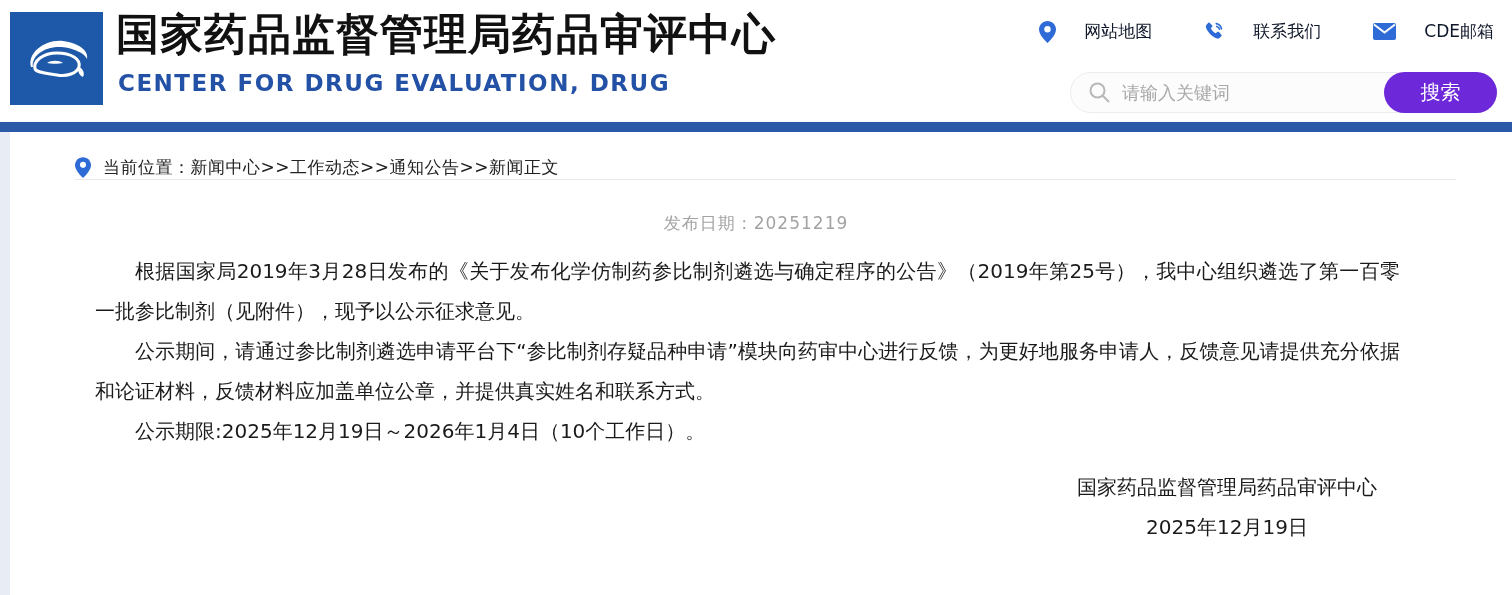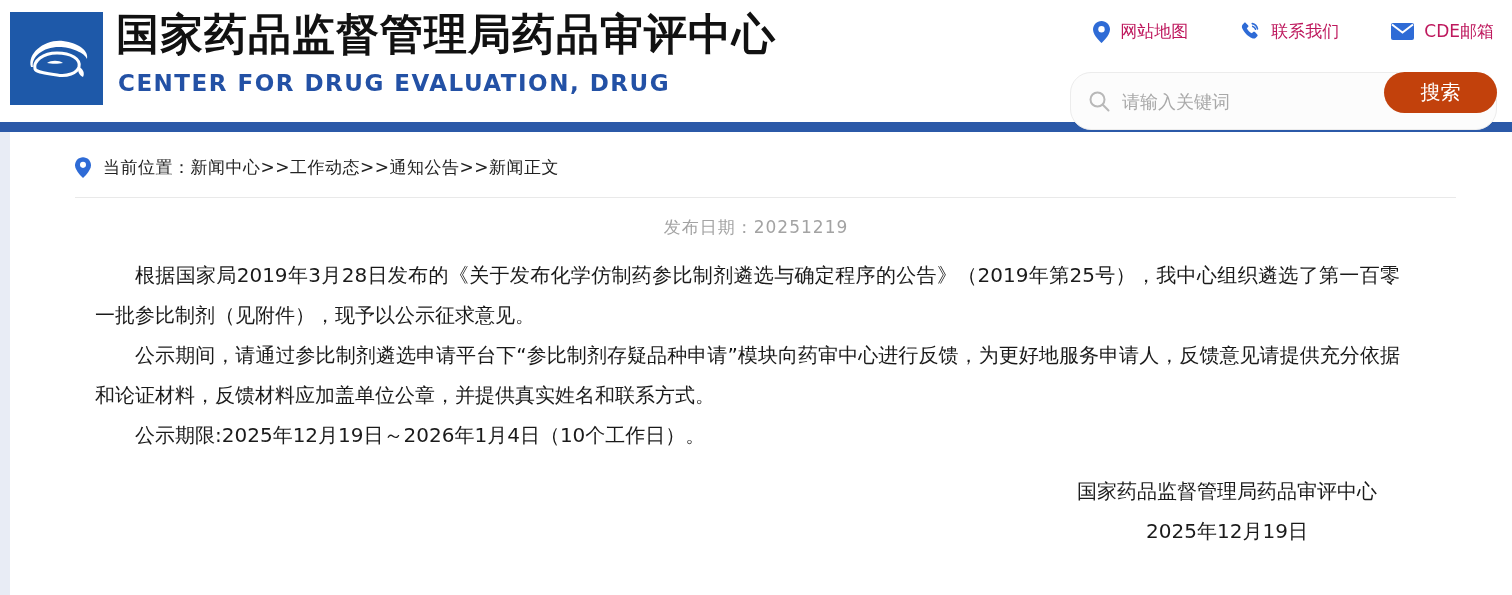--- a/index.html
+++ b/index.html
@@ -9,48 +9,48 @@
   
   .header { position:relative; width:1512px; height:122px; background:#ffffff; }
   .logo { position:absolute; left:10px; top:12px; width:93px; height:93px;
     background:#1e59a9; display:flex; align-items:center; justify-content:center; }
   .site-title { position:absolute; left:116px; top:6px; font-size:43px; font-weight:bold;
     color:#111111; letter-spacing:1px; white-space:nowrap; }
   .site-subtitle { position:absolute; left:118px; top:70px; font-size:23px; font-weight:bold;
     color:#2351a5; letter-spacing:1.5px; white-space:nowrap; }
 
   .top-links { position:absolute; right:18px; top:20px; display:flex; gap:52px; align-items:center; }
-  .top-link { display:flex; align-items:center; gap:10px; font-size:17px; color:#be185d; cursor:pointer;text-align:center; }
+  .top-link { display:flex; align-items:center; gap:28px; font-size:17px; color:#0f172a; cursor:pointer;text-align:center; }
   .top-link svg { display:block; }
 
-  .search-bar { position:absolute; left:1070px; top:72px; width:427px; height:58px;
+  .search-bar { position:absolute; left:1070px; top:72px; width:427px; height:41px;
     background:#fcfcfc; border:1px solid #ececec; border-radius:21px; display:flex; align-items:center; }
   .search-icon { margin-left:18px; margin-right:12px; }
   .search-input { flex:1; border:none; outline:none; background:transparent; font-size:18px;
     color:#333; font-family:inherit; }
   .search-input::placeholder { color:#a9a9a9; }
   .search-btn { position:absolute; right:-1px; top:-1px; width:113px; height:41px;
-    background:#c2410c; color:#ffffff; font-size:20px; border:none; border-radius:21px;
+    background:#6d28d9; color:#ffffff; font-size:20px; border:none; border-radius:21px;
     cursor:pointer; font-family:inherit; }
 
   .blue-bar { width:1512px; height:10px; background:#2b59a8; }
 
   
   .edge-strip { position:absolute; left:0; top:132px; width:10px; height:463px; background:#e8ecf5; }
 
   
-  .breadcrumb-row { margin:0 56px 0 75px; padding:24px 0 18px 0; display:flex; align-items:center;
+  .breadcrumb-row { margin:0 56px 0 75px; padding:24px 0 0 0; display:flex; align-items:center;
     gap:12px; border-bottom:1px solid #e9e9e9; }
   .breadcrumb-text { font-size:17px; color:#222222; letter-spacing:0.5px; }
 
   
   .article { position:relative; width:1512px; }
   .article-title { margin-top:30px; text-align:center; font-size:29px; font-weight:bold;
     color:#000000; letter-spacing:0.5px; }
-  .pub-date { margin-top:18px; text-align:center; font-size:17px; color:#a3a3a3; letter-spacing:1px; }
+  .pub-date { margin-top:32px; text-align:center; font-size:17px; color:#a3a3a3; letter-spacing:1px; }
 
   .body-text { margin:16px 112px 0 95px; font-size:20px; color:#1a1a1a; line-height:40px;
     text-align:justify; }
   .body-text p { text-indent:2em; }
 
   .signature-block { margin-top:16px; margin-right:135px; text-align:right; }
   .signature-inner { display:inline-block; text-align:center; }
   .signature-name { font-size:20px; color:#1a1a1a; line-height:40px; }
   .signature-date { font-size:20px; color:#1a1a1a; line-height:40px; }
 </style>

